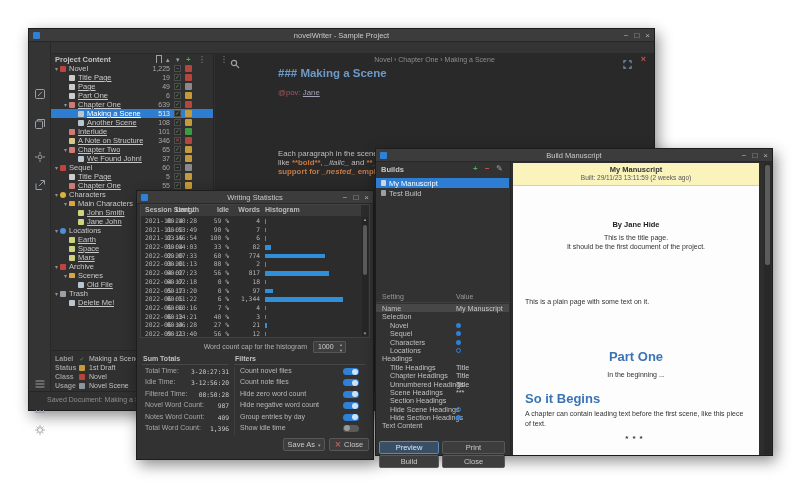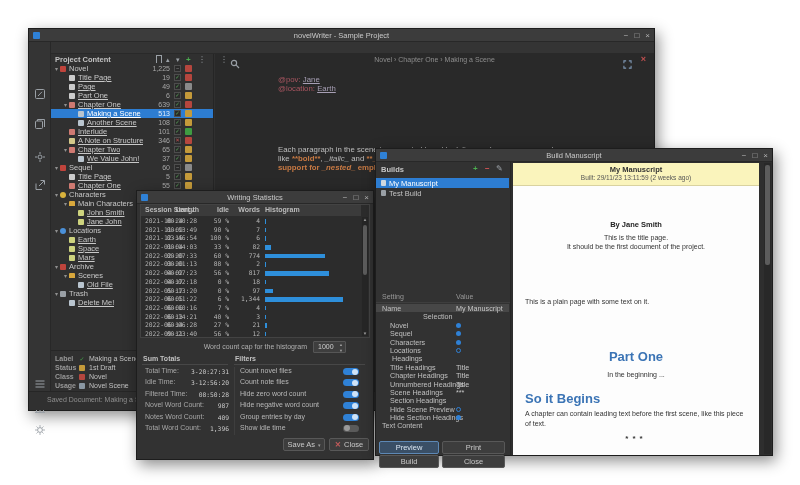--- a/index.html
+++ b/index.html
@@ -318,21 +318,21 @@
             <span class="t-lbl u">Chapter Two</span>
             <span class="t-cnt">65</span>
             <span class="t-chk ck-check">✓</span>
             <span class="t-st" style="background: rgb(196, 154, 58);"></span>
           </div>
 
           <div class="trow">
             <span class="t-ind" style="width: 20px;"></span>
             <span class="t-arr"></span>
             <span class="t-icn ic-doc" style="background: rgb(185, 197, 207);"></span>
-            <span class="t-lbl u">We Value John!</span>
+            <span class="t-lbl u">We Found John!</span>
             <span class="t-cnt">37</span>
             <span class="t-chk ck-check">✓</span>
             <span class="t-st" style="background: rgb(196, 154, 58);"></span>
           </div>
 
           <div class="trow">
             <span class="t-ind" style="width: 2px;"></span>
             <span class="t-arr">▾</span>
             <span class="t-icn ic-book" style="background: rgb(192, 68, 60);"></span>
             <span class="t-lbl">Sequel</span>
@@ -513,26 +513,26 @@
               <circle cx="4" cy="4" r="2.6"></circle>
               <path d="M6.2 6.2L9 9"></path>
             </svg></span>
         <span id="breadcrumb">Novel › Chapter One › Making a Scene</span>
         <span id="ed-expand"><svg viewBox="0 0 10 10">
               <path d="M1 3.5V1h2.5M6.5 1H9v2.5M9 6.5V9H6.5M3.5 9H1V6.5"></path>
             </svg></span>
         <span id="ed-close">×</span>
       </div>
       <div id="ed-text">
+        <div id="ed-heading">### Making a Scene</div>
         <div id="ed-tags">
 
             <div class="rline"><span class="tag-key">@pov:</span><span> </span><span class="tag-val">Jane</span></div>
 
 
-            <div class="rline"><span class="tag-key">@location:</span><span> </span><span class="tag-val">Earth</span></div>
           </div>
         <div id="ed-p1">
 
         <div class="rline"></div>
             <div class="rline"></div>
             <div class="rline"></div>
             <div class="rline"></div>
           </div>
         <div id="ed-p2">
 
@@ -815,21 +815,21 @@
         <span class="h2">Value</span>
       </div>
       <div id="bd-settings">
 
           <div class="srow sel">
             <span class="s-lbl" style="padding-left: 6px;">Name</span>
             <span class="s-val">My Manuscript</span>
           </div>
 
           <div class="srow grp">
-            <span class="s-lbl" style=" margin-left: 47px;">Selection</span>
+            <span class="s-lbl" style="padding-left: 6px;">Selection</span>
             <span class="s-val"></span>
           </div>
 
           <div class="srow">
             <span class="s-lbl" style="padding-left: 14px;">Novel</span>
             <span class="s-val"><span class="dot-on"></span></span>
           </div>
 
           <div class="srow">
             <span class="s-lbl" style="padding-left: 14px;">Sequel</span>
@@ -840,21 +840,21 @@
             <span class="s-lbl" style="padding-left: 14px;">Characters</span>
             <span class="s-val"><span class="dot-on"></span></span>
           </div>
 
           <div class="srow">
             <span class="s-lbl" style="padding-left: 14px;">Locations</span>
             <span class="s-val"><span class="dot-off"></span></span>
           </div>
 
           <div class="srow grp">
-            <span class="s-lbl" style="padding-left: 16px;">Headings</span>
+            <span class="s-lbl" style="padding-left: 6px;">Headings</span>
             <span class="s-val"></span>
           </div>
 
           <div class="srow">
             <span class="s-lbl" style="padding-left: 14px;">Title Headings</span>
             <span class="s-val">Title</span>
           </div>
 
           <div class="srow">
             <span class="s-lbl" style="padding-left: 14px;">Chapter Headings</span>
@@ -870,21 +870,21 @@
             <span class="s-lbl" style="padding-left: 14px;">Scene Headings</span>
             <span class="s-val">***</span>
           </div>
 
           <div class="srow">
             <span class="s-lbl" style="padding-left: 14px;">Section Headings</span>
             <span class="s-val"></span>
           </div>
 
           <div class="srow">
-            <span class="s-lbl" style="padding-left: 14px;">Hide Scene Preview</span>
+            <span class="s-lbl" style="padding-left: 14px;">Hide Scene Headings</span>
             <span class="s-val"><span class="dot-off"></span></span>
           </div>
 
           <div class="srow">
             <span class="s-lbl" style="padding-left: 14px;">Hide Section Headings</span>
             <span class="s-val"><span class="dot-on"></span></span>
           </div>
 
           <div class="srow grp">
             <span class="s-lbl" style="padding-left: 6px;">Text Content</span>
@@ -903,21 +903,21 @@
       <div class="btn" id="bd-close-btn">
           <span>Close</span>
         </div>
     </div>
     <div id="bd-preview">
       <div id="bd-page">
         <div id="bd-note">
           <div class="l1">My Manuscript</div>
           <div class="l2">Built: 29/11/23 13:11:59 (2 weeks ago)</div>
         </div>
-        <div class="pv-c" id="pv-author">By Jane Smith</div>
+        <div class="pv-c" id="pv-author">By Jane Hide</div>
         <div class="pv-c" id="pv-t1">This is the title page.</div>
         <div class="pv-c" id="pv-t2">It should be the first document of the project.</div>
         <div class="pv-l" id="pv-plain">This is a plain page with some text on it.</div>
         <div id="pv-para">
 
         <div class="rline"></div>
             <div class="rline"></div>
             <div class="rline"></div>
           </div>
         <div class="pv-c" id="pv-part">Part One</div>

